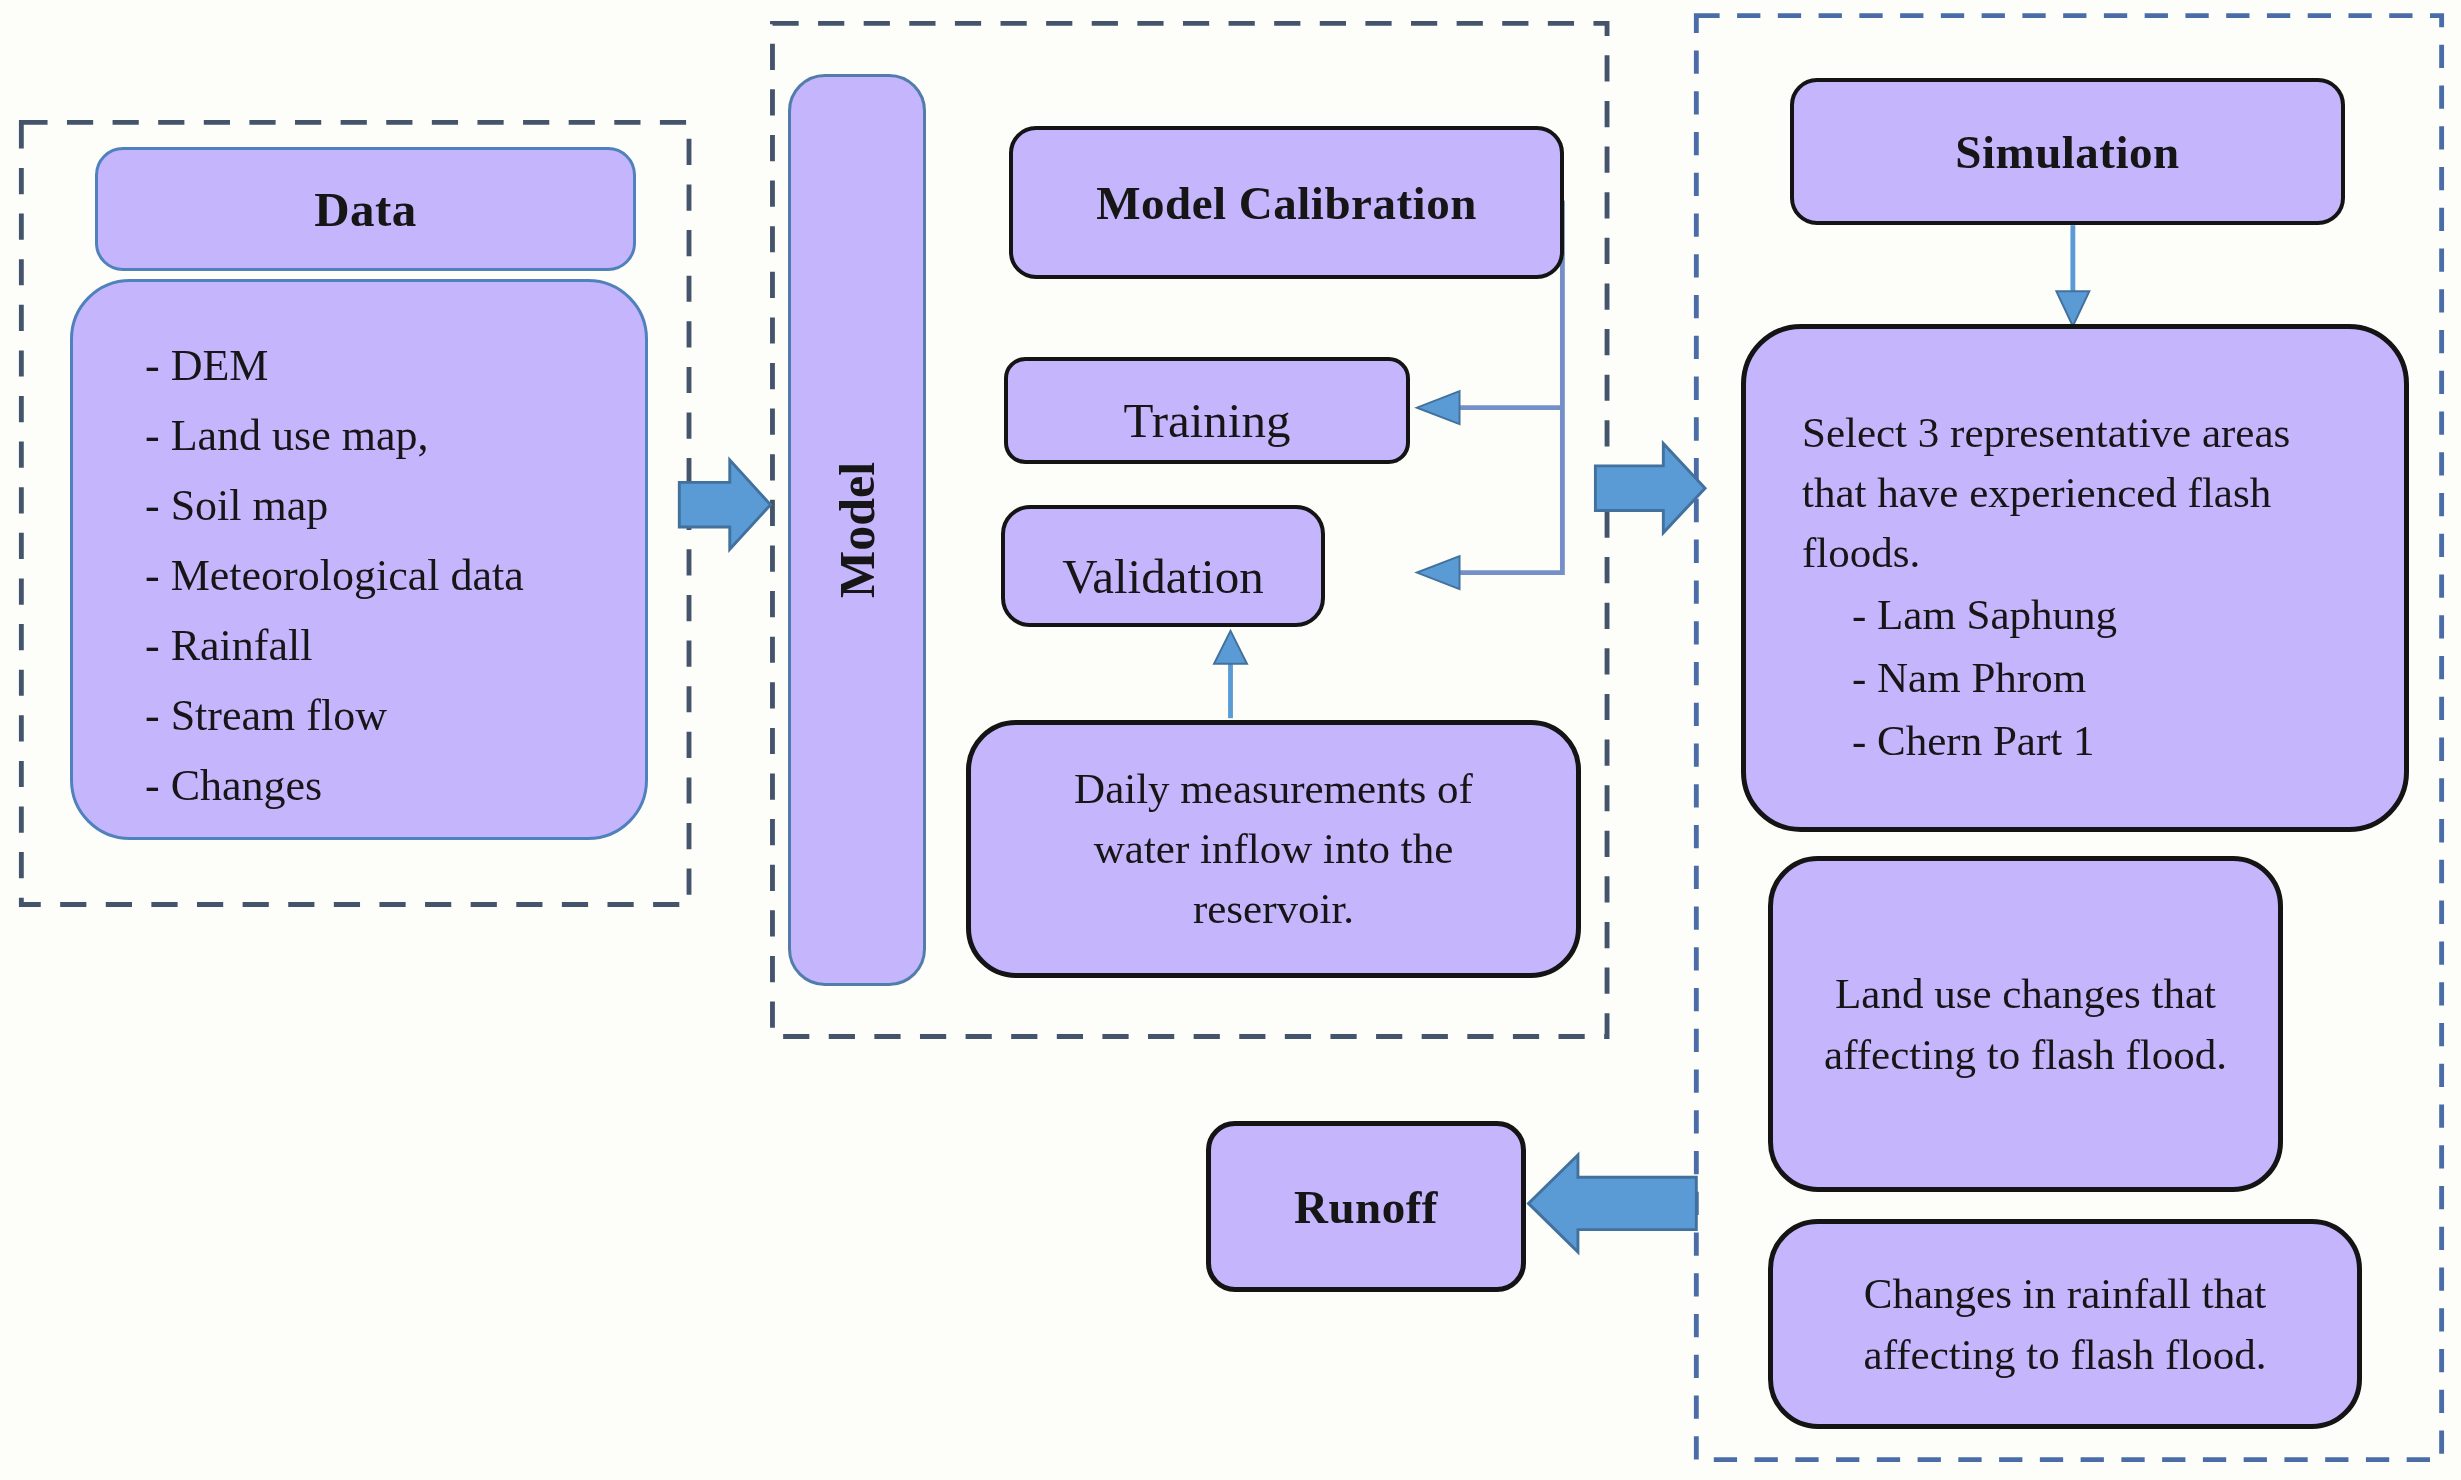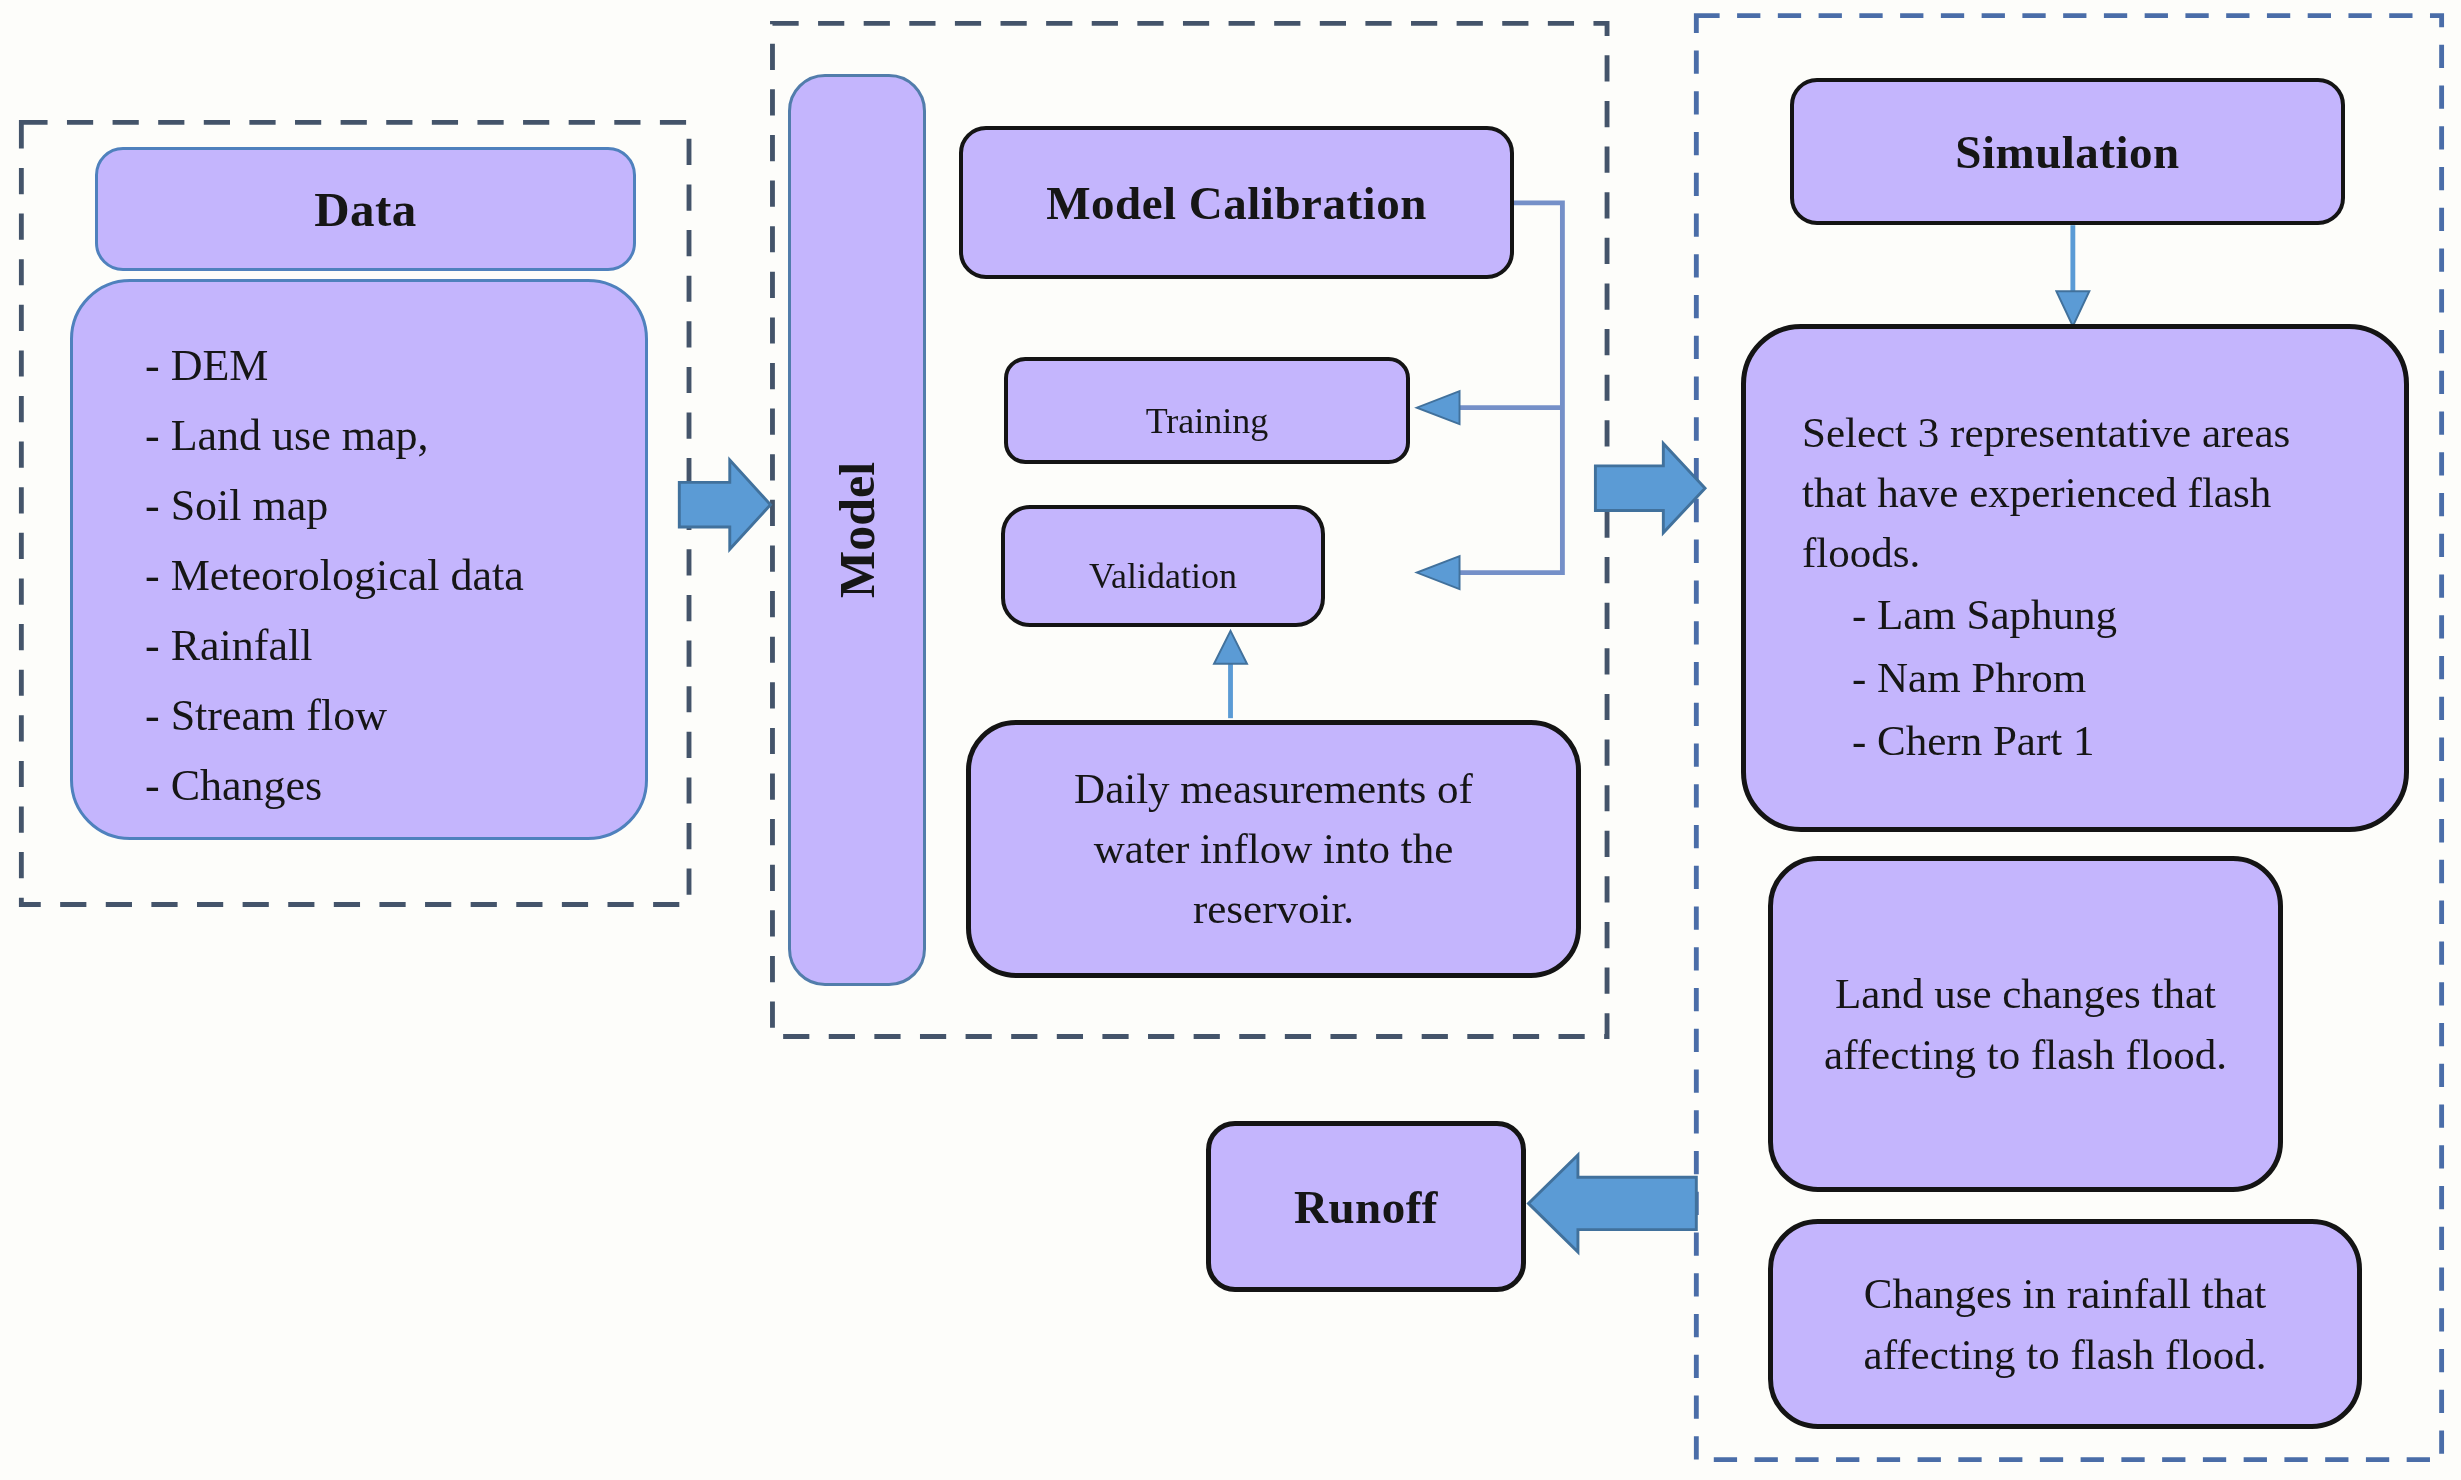--- a/index.html
+++ b/index.html
@@ -13,34 +13,34 @@
     overflow: hidden;
   }
   #wires { position: absolute; left: 0; top: 0; z-index: 1; }
   .box { position: absolute; z-index: 2; background: #c4b5fd; box-sizing: border-box; }
   .black-box { border: 4.9px solid #141414; }
   .thick-black { border: 5.8px solid #141414; }
   .blue-box { border: 3.9px solid #4f81bd; }
   .center { display: flex; align-items: center; justify-content: center; }
   .col-center { display: flex; flex-direction: column; align-items: center; justify-content: center; }
   .bold-title { font-weight: bold; font-size: 47px; letter-spacing: 0.5px; }
-  .body-text { font-size: 36px; margin-top: 20px; }
+  .body-text { font-size: 49px; margin-top: 20px; }
 
   
   #data-header { left: 95px; top: 147px; width: 541px; height: 124px; border-radius: 28px; }
   #data-header .bold-title { font-size: 49px; }
   #data-list { left: 70px; top: 279px; width: 578px; height: 561px; border-radius: 60px;
                padding: 49px 15.5px 0 72px; }
   #data-list .list-item { font-size: 44px; line-height: 70px; white-space: nowrap; }
 
   
   #model-side { left: 788px; top: 74px; width: 138px; height: 912px; border-radius: 37px;
                 border-color: #527dab; }
   #model-side .rot { transform: rotate(-90deg); font-weight: bold; font-size: 50px; white-space: nowrap; }
-  #model-calibration { left: 959px; top: 126px; width: 555px; height: 153px; border-radius: 27px; }
+  #model-calibration { left: 1009px; top: 126px; width: 555px; height: 153px; border-radius: 27px; }
   #training-box { left: 1004px; top: 357px; width: 406px; height: 107px; border-radius: 21.3px; }
   #validation-box { left: 1001px; top: 505px; width: 324px; height: 122px; border-radius: 29px; }
   #daily-box { left: 966px; top: 720px; width: 615px; height: 258px; border-radius: 50px; }
   #daily-box .line { font-size: 43px; line-height: 60px; white-space: nowrap; }
 
   
   #simulation-box { left: 1790px; top: 78px; width: 555px; height: 147px; border-radius: 27px; }
   #select-box { left: 1741px; top: 324px; width: 668px; height: 508px; border-radius: 60px;
                 padding: 74px 19.4px 0 56px; }
   #select-box .line { font-size: 43px; line-height: 60px; white-space: nowrap; }

